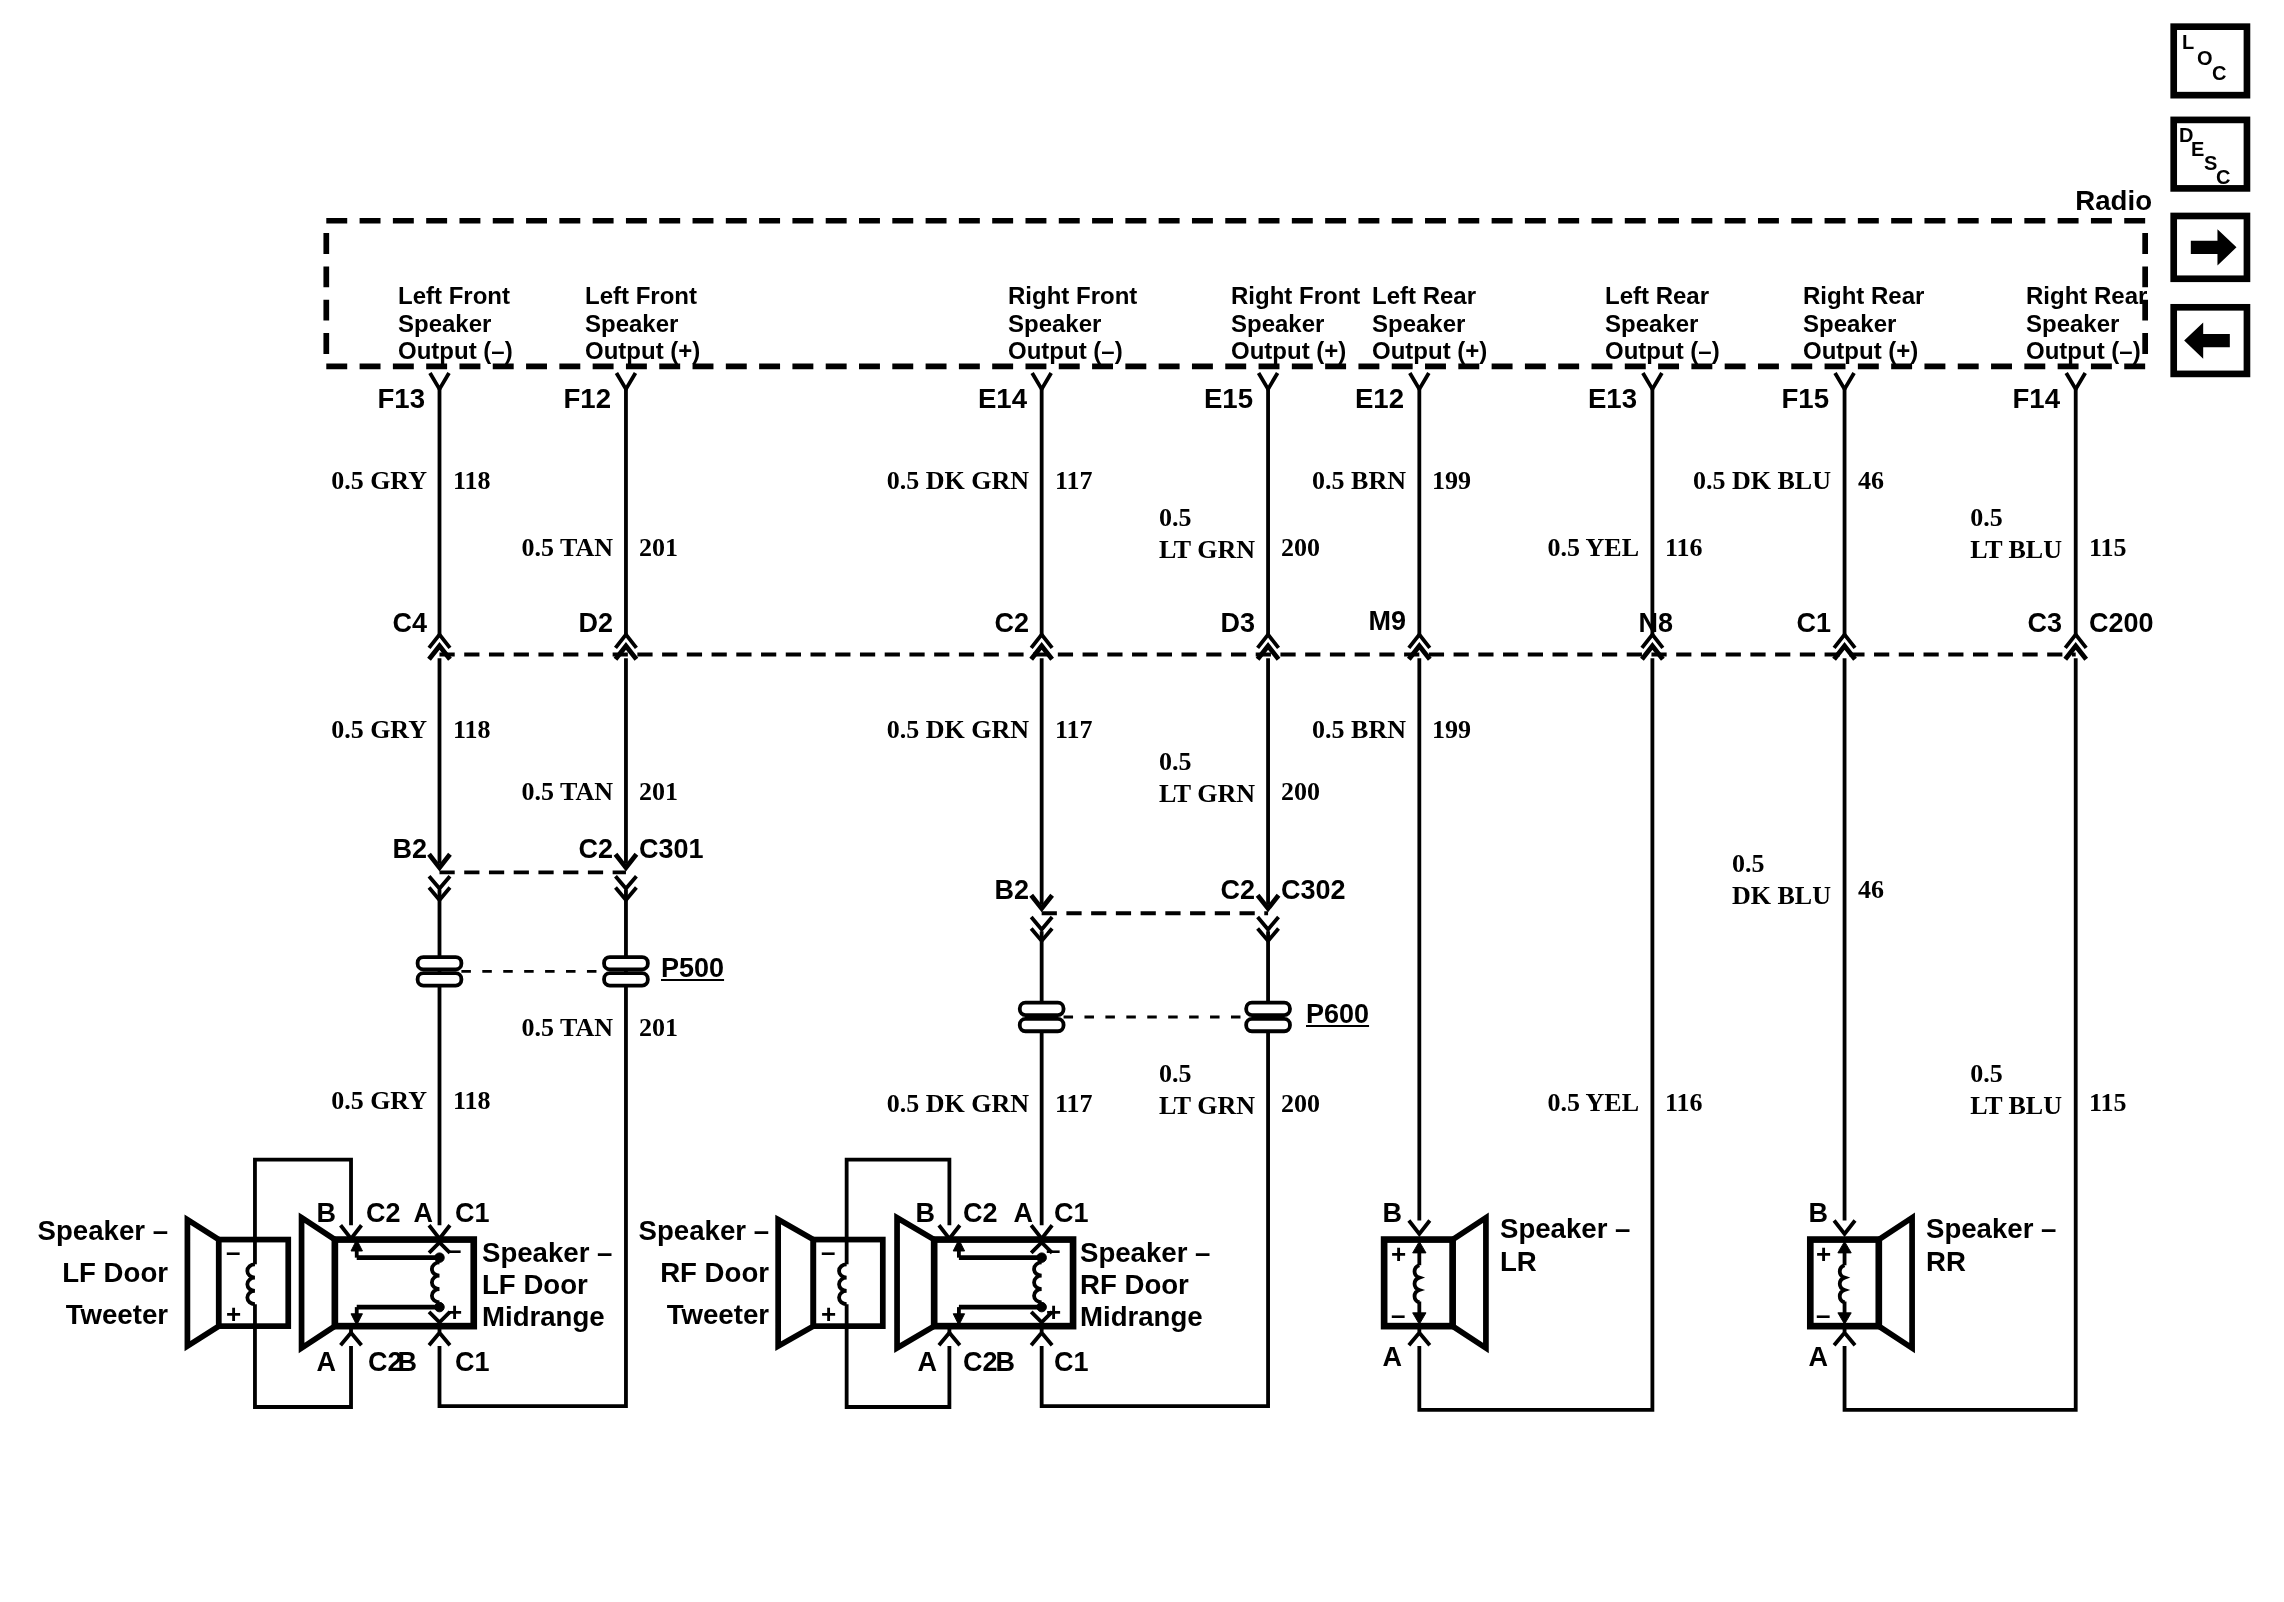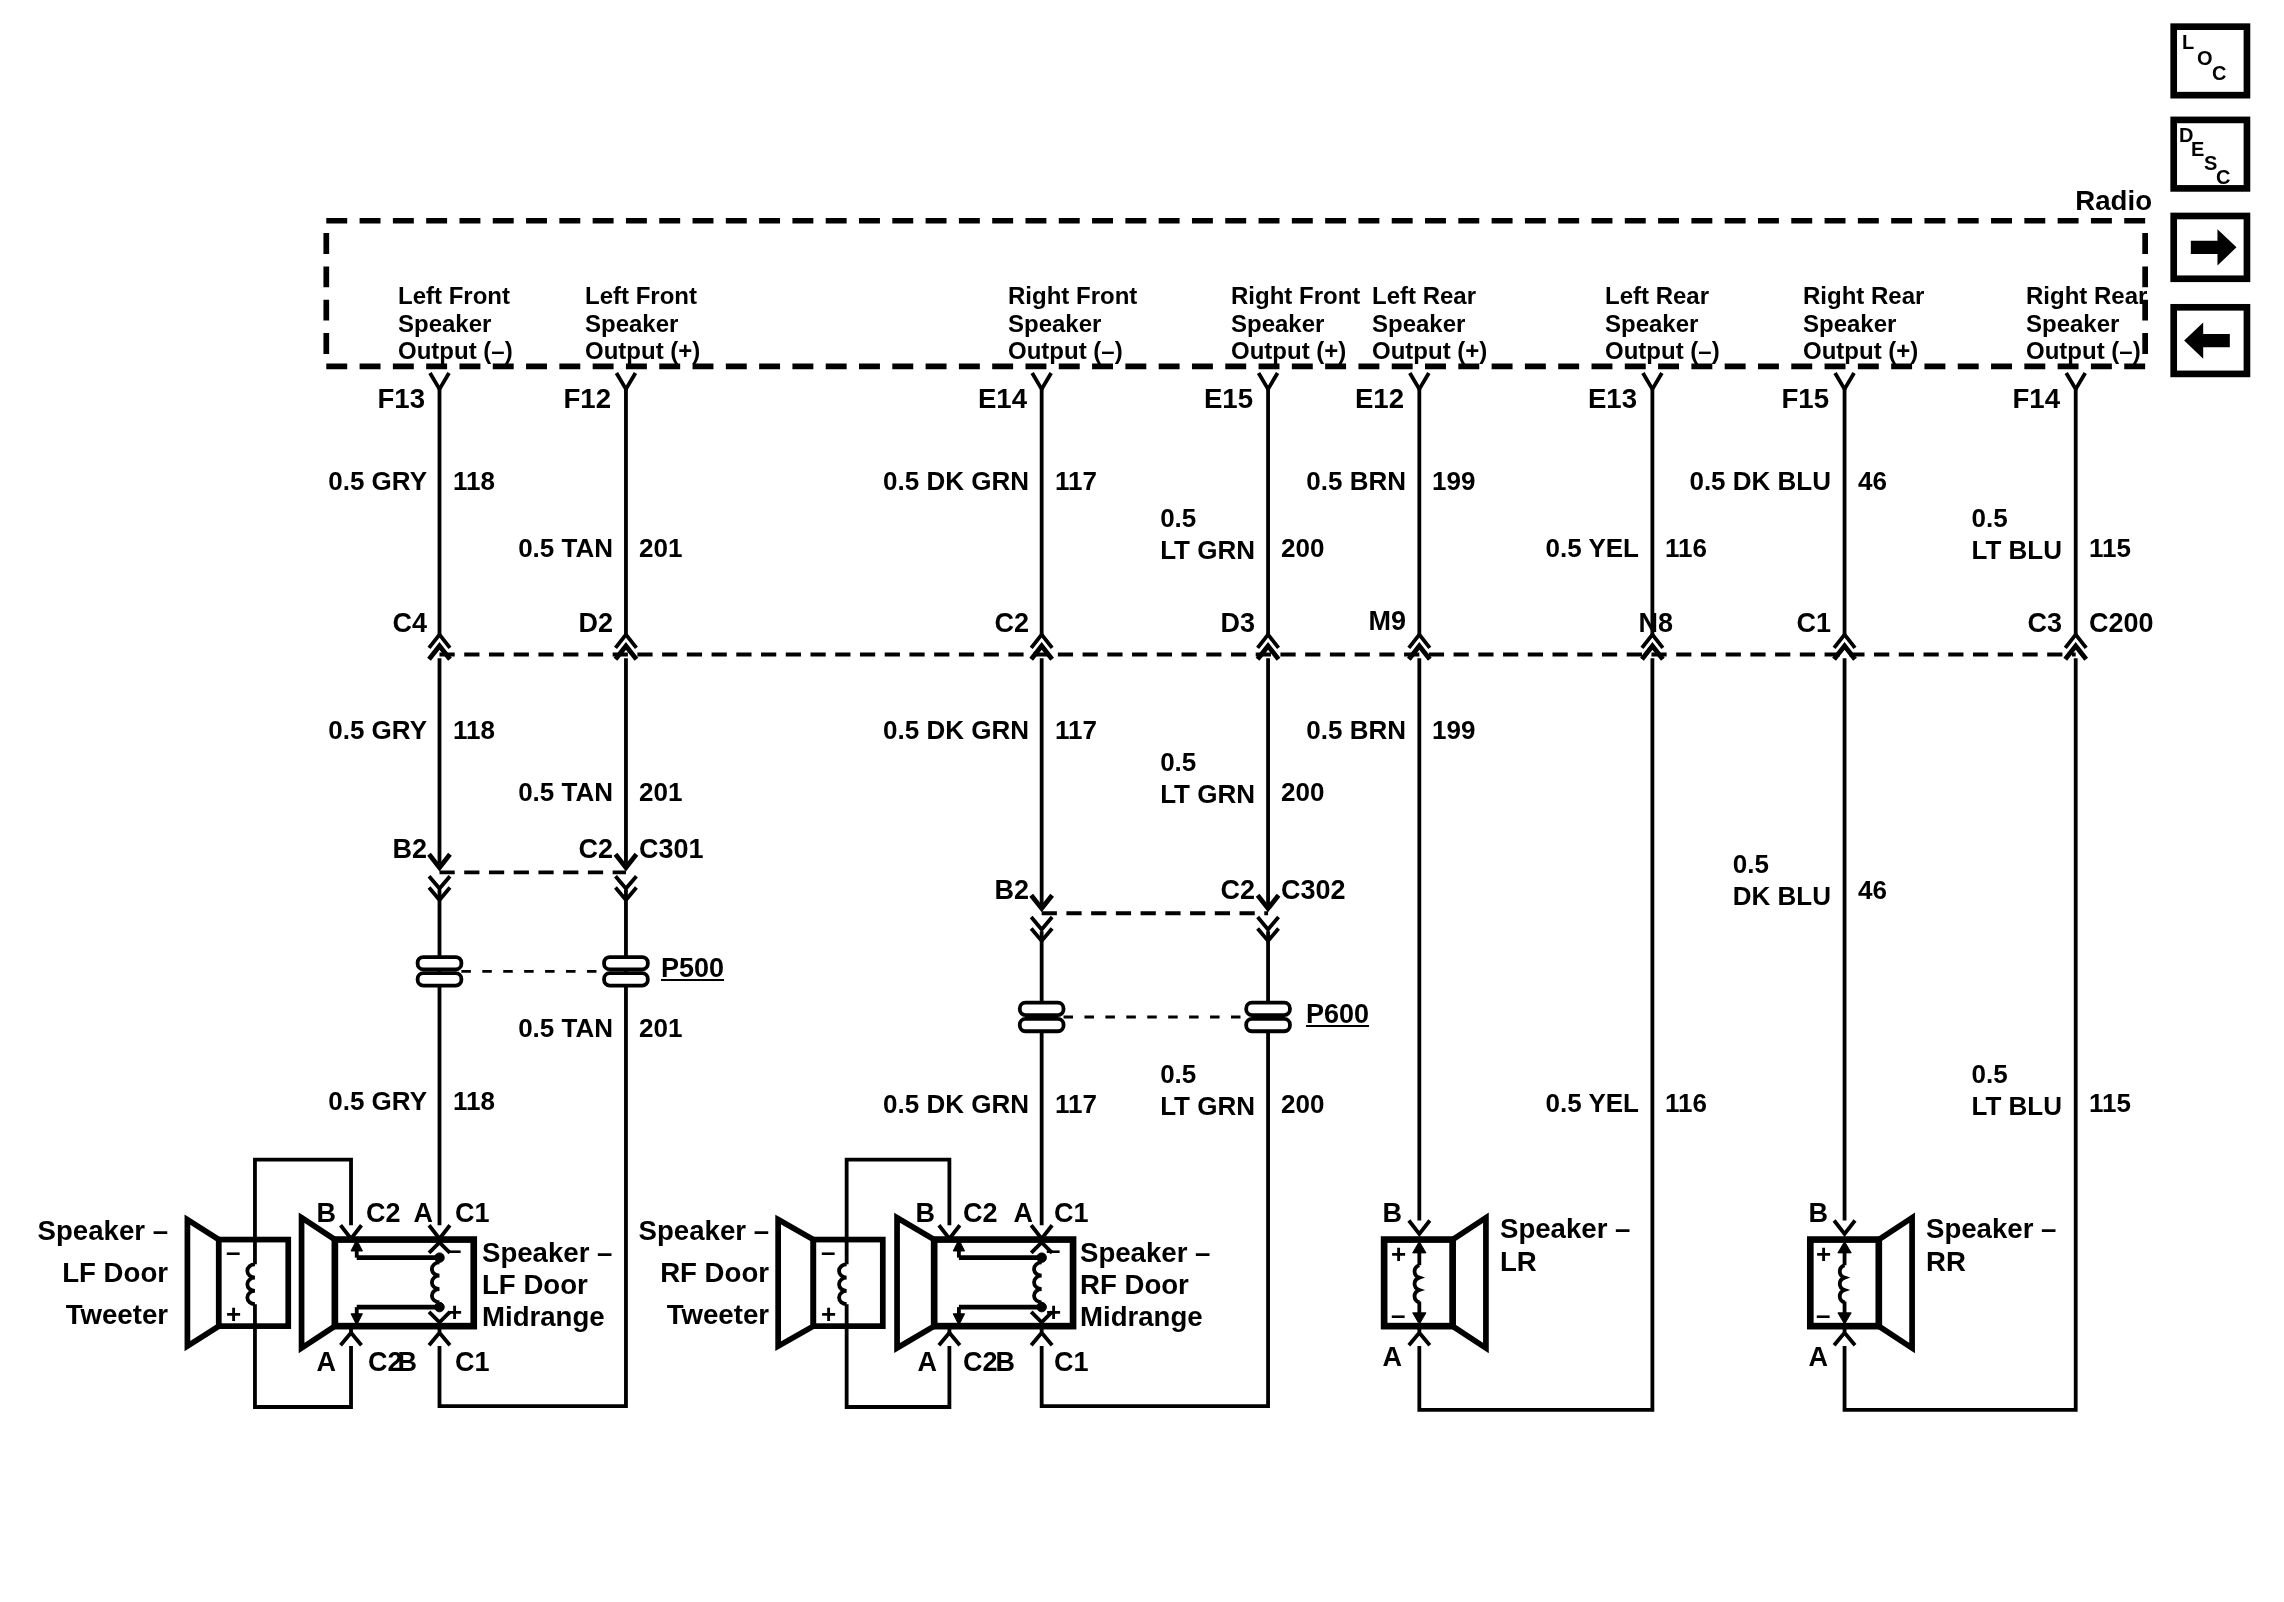--- a/index.html
+++ b/index.html
@@ -1,21 +1,21 @@
 <!DOCTYPE html>
 <html style="font-size:15px"><head>
 <meta charset="utf-8">
 <style>
   html,body{margin:0;padding:0;background:#fff;}
   #canvas{position:relative;width:2285px;height:1603px;background:#ffffff;overflow:hidden;
           font-family:"Liberation Sans", sans-serif;font-weight:bold;color:#000;}
   #wiring{position:absolute;left:0;top:0;}
   .lbl{position:absolute;white-space:nowrap;line-height:1;}
   .f25{font-size:24px;line-height:27.6px;}
-  .f27{font-size:26px;}
+  .f27{font-size:26px;font-family:Liberation Serif, serif;}
   .f28{font-size:27px;}
   .f29{font-size:27.6px;}
   .two{line-height:32px;}
   .spk{font-size:27.6px;}
   .sign{font-size:26px;}
   .navletter{position:absolute;font-size:20px;}
 </style>
 </head>
 <body>
 

